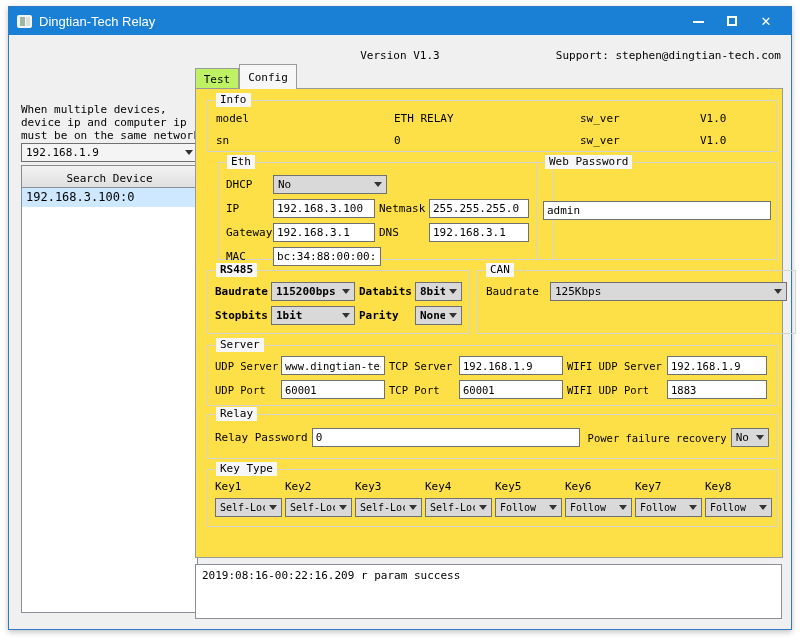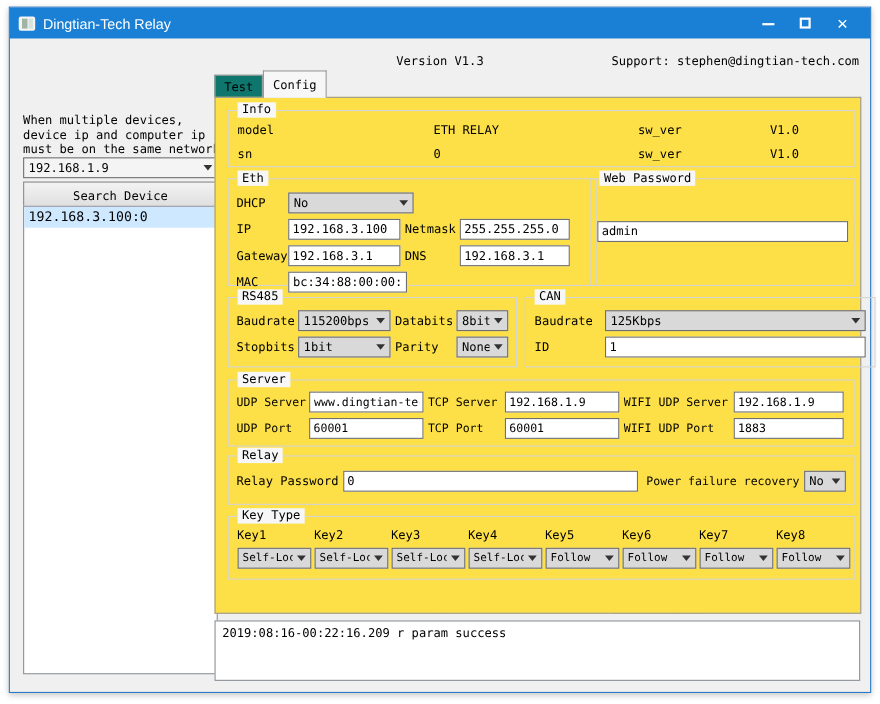--- a/index.html
+++ b/index.html
@@ -41,21 +41,21 @@
   
   .note { position: absolute; left: 12px; top: 96px; line-height: 13px; }
   .ip-combo { position: absolute; left: 12px; top: 136px; width: 177px; background: #f4f4f4; }
   .search-btn { position: absolute; left: 12px; top: 158px; width: 177px; }
   .devlist { position: absolute; left: 12px; top: 180px; width: 177px; height: 426px;
              background: #fff; border: 1px solid #8a8f96; overflow: hidden; }
   .devitem { height: 19px; line-height: 19px; padding: 0 4px; font-size: 12px; }
   .devitem.selected { background: #cde8ff; }
   
   .tab { position: absolute; height: 21px; display: flex; align-items: center; justify-content: center;
-         border: 1px solid #9a9a9a; border-bottom: none; background: #0f766e; padding: 0 10px; cursor: default; }
+         border: 1px solid #9a9a9a; border-bottom: none; background: #bef264; padding: 0 10px; cursor: default; }
   .tab.test { left: 186px; top: 61px; width: 44px; }
   .tab.config { left: 230px; top: 57px; width: 58px; height: 25px; background: #f7f7f7; z-index: 3; }
   .tabpage { position: absolute; left: 186px; top: 81px; width: 588px; height: 470px;
              background: #fde047; border: 1px solid #9a9a9a; z-index: 2; }
   .group { position: absolute; border: 1px solid #d4d4d4; }
   .gtitle { position: absolute; top: -8px; left: 8px; background: #f7f7f7; padding: 0 4px; line-height: 14px; }
   .row { display: flex; align-items: center; }
   .lbl { white-space: nowrap; overflow: hidden; flex: 0 0 auto; }
   
   .info-row { display: flex; height: 22px; align-items: center; padding-left: 8px; }
@@ -126,21 +126,21 @@
         </div>
         <div class="info-row">
           <span class="c1">sn</span>
           <span class="c2">0</span>
           <span class="c3">sw_ver</span>
           <span>V1.0</span>
         </div>
       </div>
     </div>
 
-    <div class="group" style="left:11px; top:73px; width:336px; height:98px;">
+    <div class="group" style="left:22px; top:73px; width:336px; height:98px;">
       <span class="gtitle">Eth</span>
       <div style="padding:12px 7px 0 7px;">
         <div class="row" style="margin-bottom:5px;">
           <span class="lbl" style="width:47px;">DHCP</span>
           <span class="combo" style="width:114px;">
             <span class="cv">No</span>
               <span class="chev"></span>
           </span>
         </div>
         <div class="row" style="margin-bottom:5px;">
@@ -160,21 +160,21 @@
           <input class="tfield" style="width: 108px;" value="bc:34:88:00:00:00">
         </div>
       </div>
     </div>
 
     <div class="group" style="left:340px; top:73px; width:241px; height:98px;">
       <span class="gtitle">Web Password</span>
       <input class="tfield" style="position: absolute; left: 6px; top: 38px; width: 228px;" value="admin">
     </div>
 
-    <div class="group" style="left:11px; top:181px; width:263px; height:64px;">
+    <div class="group" style="left:11px; top:181px; width:263px; height:64px;font-weight:bold;">
       <span class="gtitle">RS485</span>
       <div style="padding:11px 7px 0 7px;">
         <div class="row" style="margin-bottom:5px;">
           <span class="lbl" style="width:56px;">Baudrate</span>
           <span class="combo" style="width:84px; margin-right:4px;">
             <span class="cv">115200bps</span>
               <span class="chev"></span>
           </span>
           <span class="lbl" style="width:56px;">Databits</span>
           <span class="combo" style="width:47px;">
@@ -199,24 +199,20 @@
 
     <div class="group" style="left:281px; top:181px; width:319px; height:64px;">
       <span class="gtitle">CAN</span>
       <div style="padding:11px 8px 0 8px;">
         <div class="row" style="margin-bottom:5px;">
           <span class="lbl" style="width:64px;">Baudrate</span>
           <span class="combo" style="flex:1;">
             <span class="cv">125Kbps</span>
               <span class="chev"></span>
           </span>
-        </div>
-        <div class="row">
-          <span class="lbl" style="width:64px;">ID</span>
-          <input class="tfield" style="flex: 1 1 0%;" value="1">
         </div>
       </div>
     </div>
 
     <div class="group" style="left:11px; top:256px; width:570px; height:61px; font-size:10.5px;">
       <span class="gtitle" style="font-size:11px;">Server</span>
       <div style="padding:10px 7px 0 7px;">
         <div class="row" style="margin-bottom:5px;">
           <span class="lbl" style="width:66px;">UDP Server</span>
           <input class="tfield" style="width: 104px; margin-right: 4px; font-size: 10.5px;" value="www.dingtian-tech.com">
@@ -244,21 +240,21 @@
         <span class="lbl" style="margin-right:4px; font-size:10.5px;">Power failure recovery</span>
         <span class="combo" style="width:44px;">
           <span class="cv">No</span>
             <span class="chev"></span>
         </span>
       </div>
     </div>
 
     <div class="group" style="left:11px; top:380px; width:570px; height:58px;">
       <span class="gtitle">Key Type</span>
-      <div class="row" style="padding:10px 0 0 7px; align-items:flex-start;justify-content:center;">
+      <div class="row" style="padding:10px 0 0 7px; align-items:flex-start;">
         <div style="width:70px;">
           <div class="lbl" style="margin-bottom:5px;">Key1</div>
           <span class="combo" style="width:67px; font-size:10px;">
               <span class="cv">Self-Lock</span>
               <span class="chev"></span>
             </span>
         </div>
         <div style="width:70px;">
           <div class="lbl" style="margin-bottom:5px;">Key2</div>
           <span class="combo" style="width:67px; font-size:10px;">

